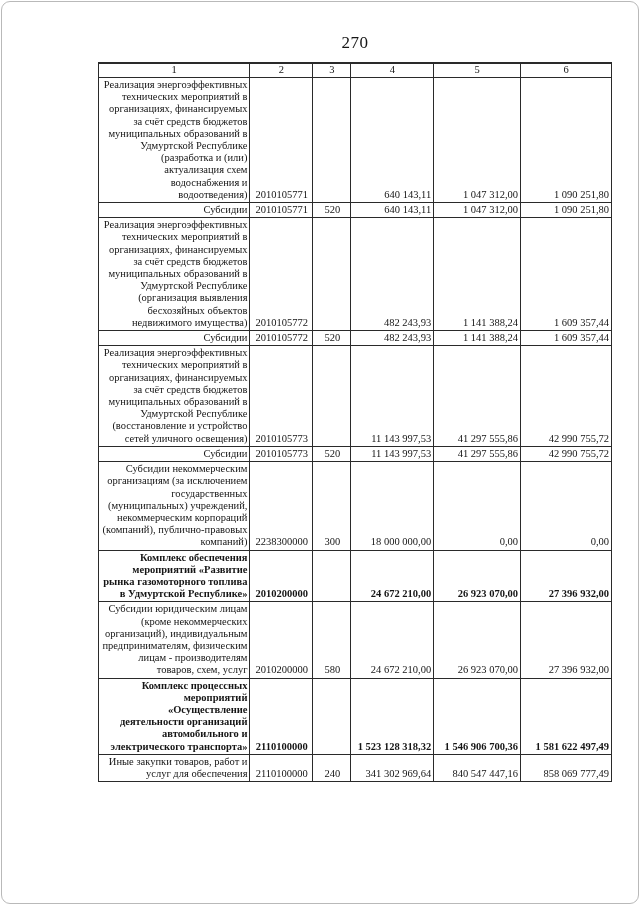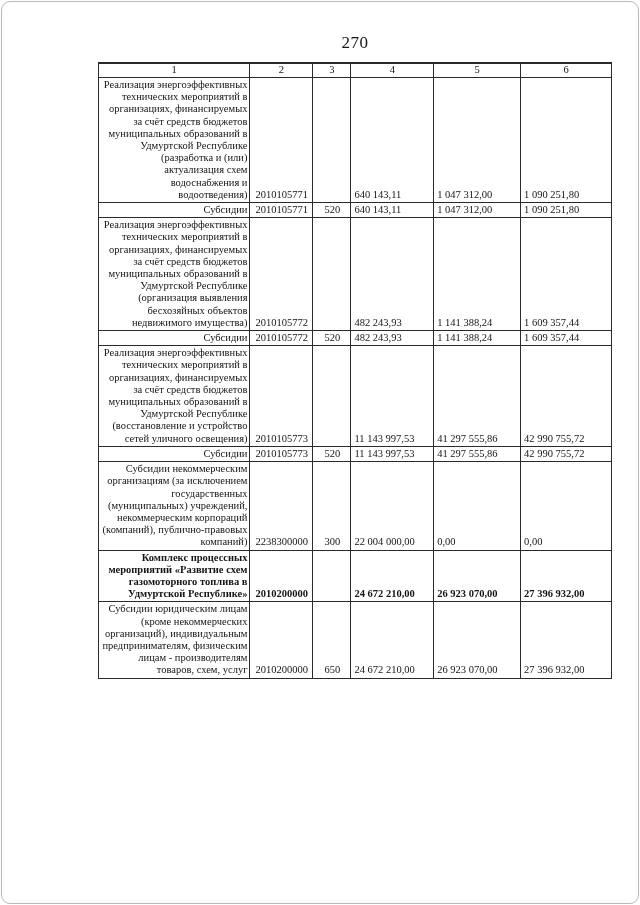--- a/index.html
+++ b/index.html
@@ -56,21 +56,21 @@
   table.budget thead th {
     font-weight: normal;
     text-align: center;
     vertical-align: middle;
     height: 13px;
     padding: 0;
     border-top: 2px solid #2a2a2a;
   }
   td.cell-name { text-align: right; }
   td.cell-code, td.cell-type { text-align: center; white-space: nowrap; padding-left: 1px; padding-right: 1px; }
-  td.cell-num { text-align: left; white-space: nowrap; padding-right: 2px; padding-left: 1px; font-size: 10.2px; margin-left: 41px; }
+  td.cell-num { text-align: right; white-space: nowrap; padding-right: 2px; padding-left: 1px; font-size: 10.2px; margin-left: 41px; }
   tr.bold td { font-weight: bold; }
 </style>
 </head>
 <body>
 
 <div class="page-frame">
 
   <div class="page-number">270</div>
 
   <table class="budget">
@@ -138,36 +138,52 @@
           <td class="cell-code">2010105773</td>
           <td class="cell-type">520</td>
           <td class="cell-num">11 143 997,53</td>
           <td class="cell-num">41 297 555,86</td>
           <td class="cell-num">42 990 755,72</td>
         </tr>
         <tr>
           <td class="cell-name">Субсидии некоммерческим организациям (за исключением государственных (муниципальных) учреждений, некоммерческим корпораций (компаний), публично-правовых компаний)</td>
           <td class="cell-code">2238300000</td>
           <td class="cell-type">300</td>
-          <td class="cell-num">22 004 000,00</td>
+          <td class="cell-num">18 000 000,00</td>
           <td class="cell-num">0,00</td>
           <td class="cell-num">0,00</td>
         </tr>
         <tr class="bold">
-          <td class="cell-name">Комплекс процессных мероприятий «Развитие схем газомоторного топлива в Удмуртской Республике»</td>
+          <td class="cell-name">Комплекс обеспечения мероприятий «Развитие рынка газомоторного топлива в Удмуртской Республике»</td>
           <td class="cell-code">2010200000</td>
           <td class="cell-type"></td>
           <td class="cell-num">24 672 210,00</td>
           <td class="cell-num">26 923 070,00</td>
           <td class="cell-num">27 396 932,00</td>
         </tr>
         <tr>
           <td class="cell-name">Субсидии юридическим лицам (кроме некоммерческих организаций), индивидуальным предпринимателям, физическим лицам - производителям товаров, схем, услуг</td>
           <td class="cell-code">2010200000</td>
-          <td class="cell-type">650</td>
+          <td class="cell-type">580</td>
           <td class="cell-num">24 672 210,00</td>
           <td class="cell-num">26 923 070,00</td>
           <td class="cell-num">27 396 932,00</td>
+        </tr>
+        <tr class="bold">
+          <td class="cell-name">Комплекс процессных мероприятий «Осуществление деятельности организаций автомобильного и электрического транспорта»</td>
+          <td class="cell-code">2110100000</td>
+          <td class="cell-type"></td>
+          <td class="cell-num">1 523 128 318,32</td>
+          <td class="cell-num">1 546 906 700,36</td>
+          <td class="cell-num">1 581 622 497,49</td>
+        </tr>
+        <tr>
+          <td class="cell-name">Иные закупки товаров, работ и услуг для обеспечения</td>
+          <td class="cell-code">2110100000</td>
+          <td class="cell-type">240</td>
+          <td class="cell-num">341 302 969,64</td>
+          <td class="cell-num">840 547 447,16</td>
+          <td class="cell-num">858 069 777,49</td>
         </tr>
       </tbody>
   </table>
 
 </div>
 
 </body></html>

